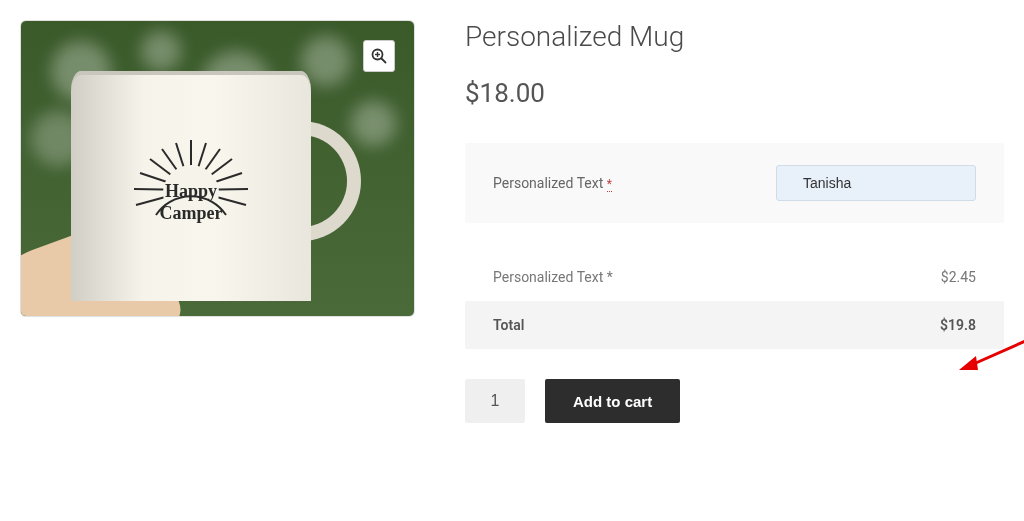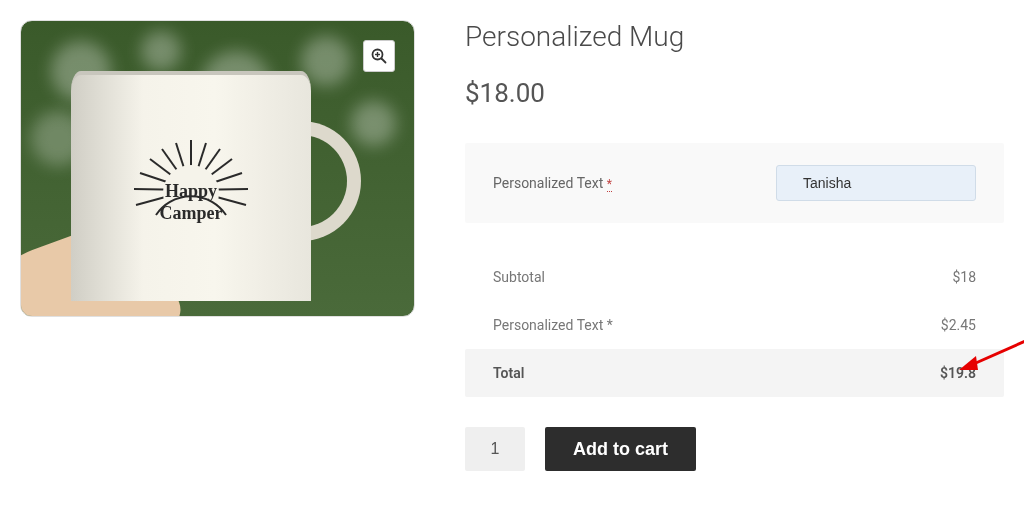--- a/index.html
+++ b/index.html
@@ -24,21 +24,21 @@
       height: 297px;
       flex-shrink: 0;
     }
     .product-image {
       width: 100%;
       height: 100%;
       background: linear-gradient(to bottom, #3a5a2a 0%, #4a6a3a 100%);
       position: relative;
       overflow: hidden;
       border: 1px solid #e0e0e0;
-      border-radius: 12px;
+      border-radius: 6px;
     }
     .bokeh {
       position: absolute;
       border-radius: 50%;
       background: rgba(255,255,255,0.3);
       filter: blur(8px);
     }
     .mug {
       position: absolute;
       left: 50px;
@@ -182,21 +182,21 @@
       font-size: 16px;
       color: #555;
       border-radius: 2px;
     }
     .add-to-cart-btn {
       padding: 0 28px;
       height: 44px;
       background: #2d2d2d;
       color: #fff;
       border: none;
-      font-size: 18px;
+      font-size: 15px;
       font-weight: 600;
       cursor: pointer;
       border-radius: 2px;
     }
     .arrow-annotation {
       position: absolute;
     }
   </style>
 </head>
 <body>
@@ -255,24 +255,20 @@
     <div class="product-price">$18.00</div>
 
     <div class="option-box">
       <div class="option-label">
         <span>Personalized Text</span>
         <span class="required-star">*</span>
       </div>
       <input type="text" class="option-input" value="Tanisha" style="">
     </div>
 
-    <div class="price-row">
-      <span class="price-label">Subtotal</span>
-      <span class="price-value">$18</span>
-    </div>
 
     <div class="price-row">
       <span class="price-label">Personalized Text *</span>
       <span class="price-value">$2.45</span>
     </div>
 
     <div class="price-row total-row">
       <span class="price-label">Total</span>
       <span class="price-value">$19.8</span>
     </div>

